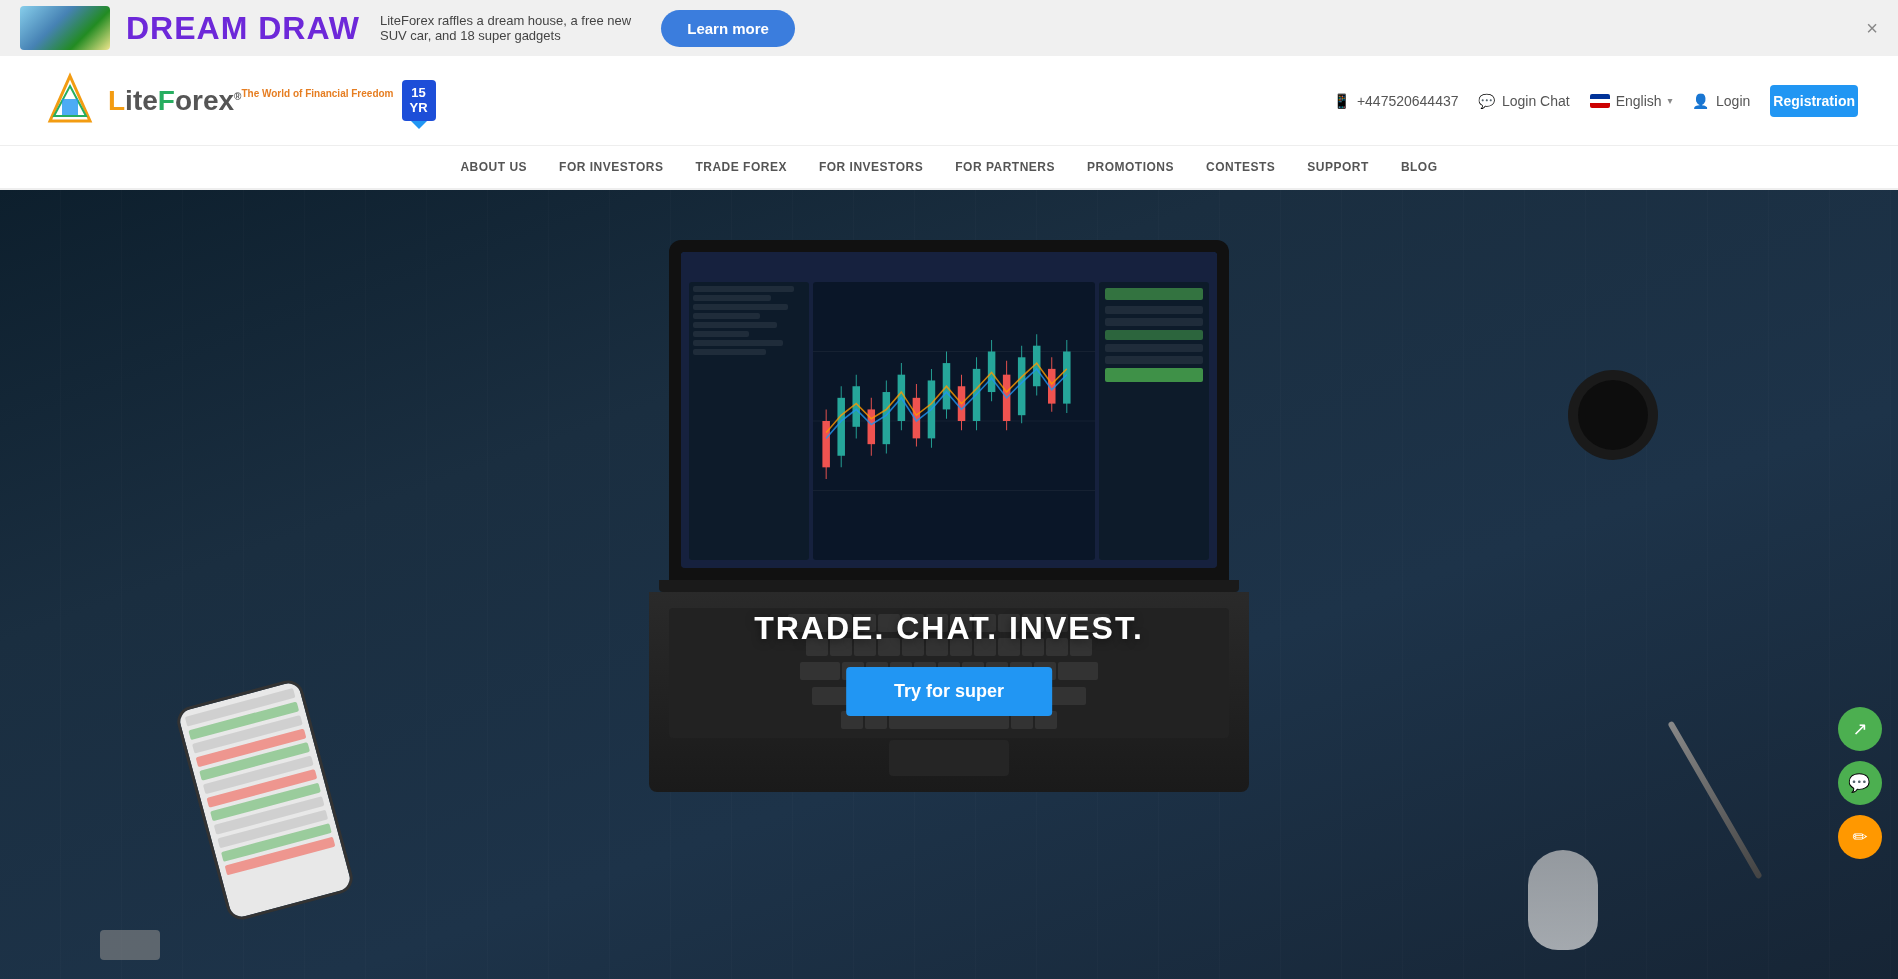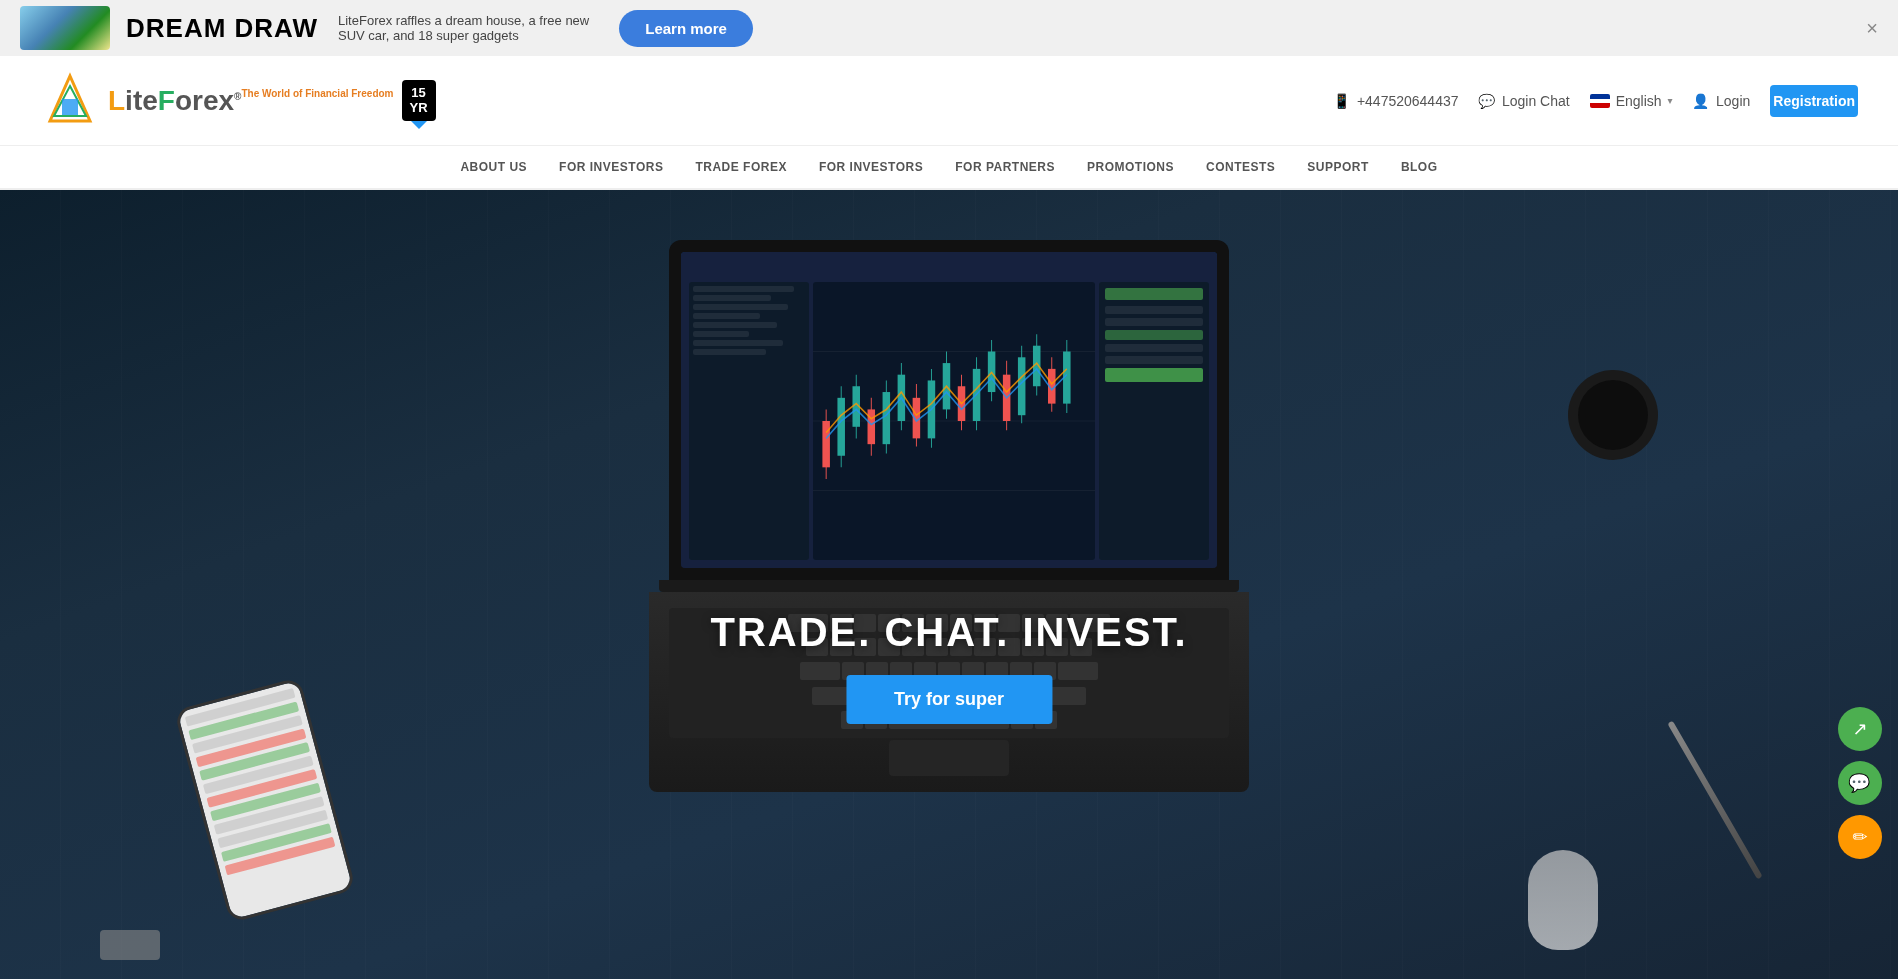--- a/index.html
+++ b/index.html
@@ -15,23 +15,23 @@
       position: relative;
     }
     .banner-image {
       width: 90px;
       height: 44px;
       background: linear-gradient(135deg, #87CEEB 0%, #4682B4 40%, #228B22 70%, #F0E68C 100%);
       border-radius: 4px;
       flex-shrink: 0;
     }
     .banner-title {
-      font-size: 26px;
+      font-size: 32px;
       font-weight: 900;
-      color: #000000;
+      color: #6d28d9;
       margin-left: 16px;
       letter-spacing: 1px;
     }
     .banner-learn-more {
       background: #3b7ddd;
       color: #fff;
       border: none;
       border-radius: 22px;
       padding: 10px 26px;
       font-size: 15px;
@@ -82,21 +82,21 @@
       color: #555;
     }
     .logo-name span { color: #2196F3; }
     .logo-tagline {
       font-size: 10px;
       color: #e67e22;
       font-weight: 600;
       margin-top: 2px;
     }
     .logo-badge {
-      background: #000000;
+      background: #1d4ed8;
       color: #fff;
       font-size: 11px;
       font-weight: 900;
       padding: 6px 8px;
       border-radius: 4px;
       text-align: center;
       line-height: 1.2;
       position: relative;
     }
     .logo-badge::after {
@@ -358,21 +358,21 @@
     
     .hero-content {
       position: absolute;
       top: 420px;
       left: 50%;
       transform: translateX(-50%);
       text-align: center;
       z-index: 10;
     }
     .hero-title {
-      font-size: 40px;
+      font-size: 32px;
       font-weight: 700;
       color: #fff;
       letter-spacing: 2px;
       margin-bottom: 20px;
       text-shadow: 0 2px 8px rgba(0,0,0,0.5);
     }
     .hero-btn {
       background: #2196F3;
       color: #fff;
       border: none;

